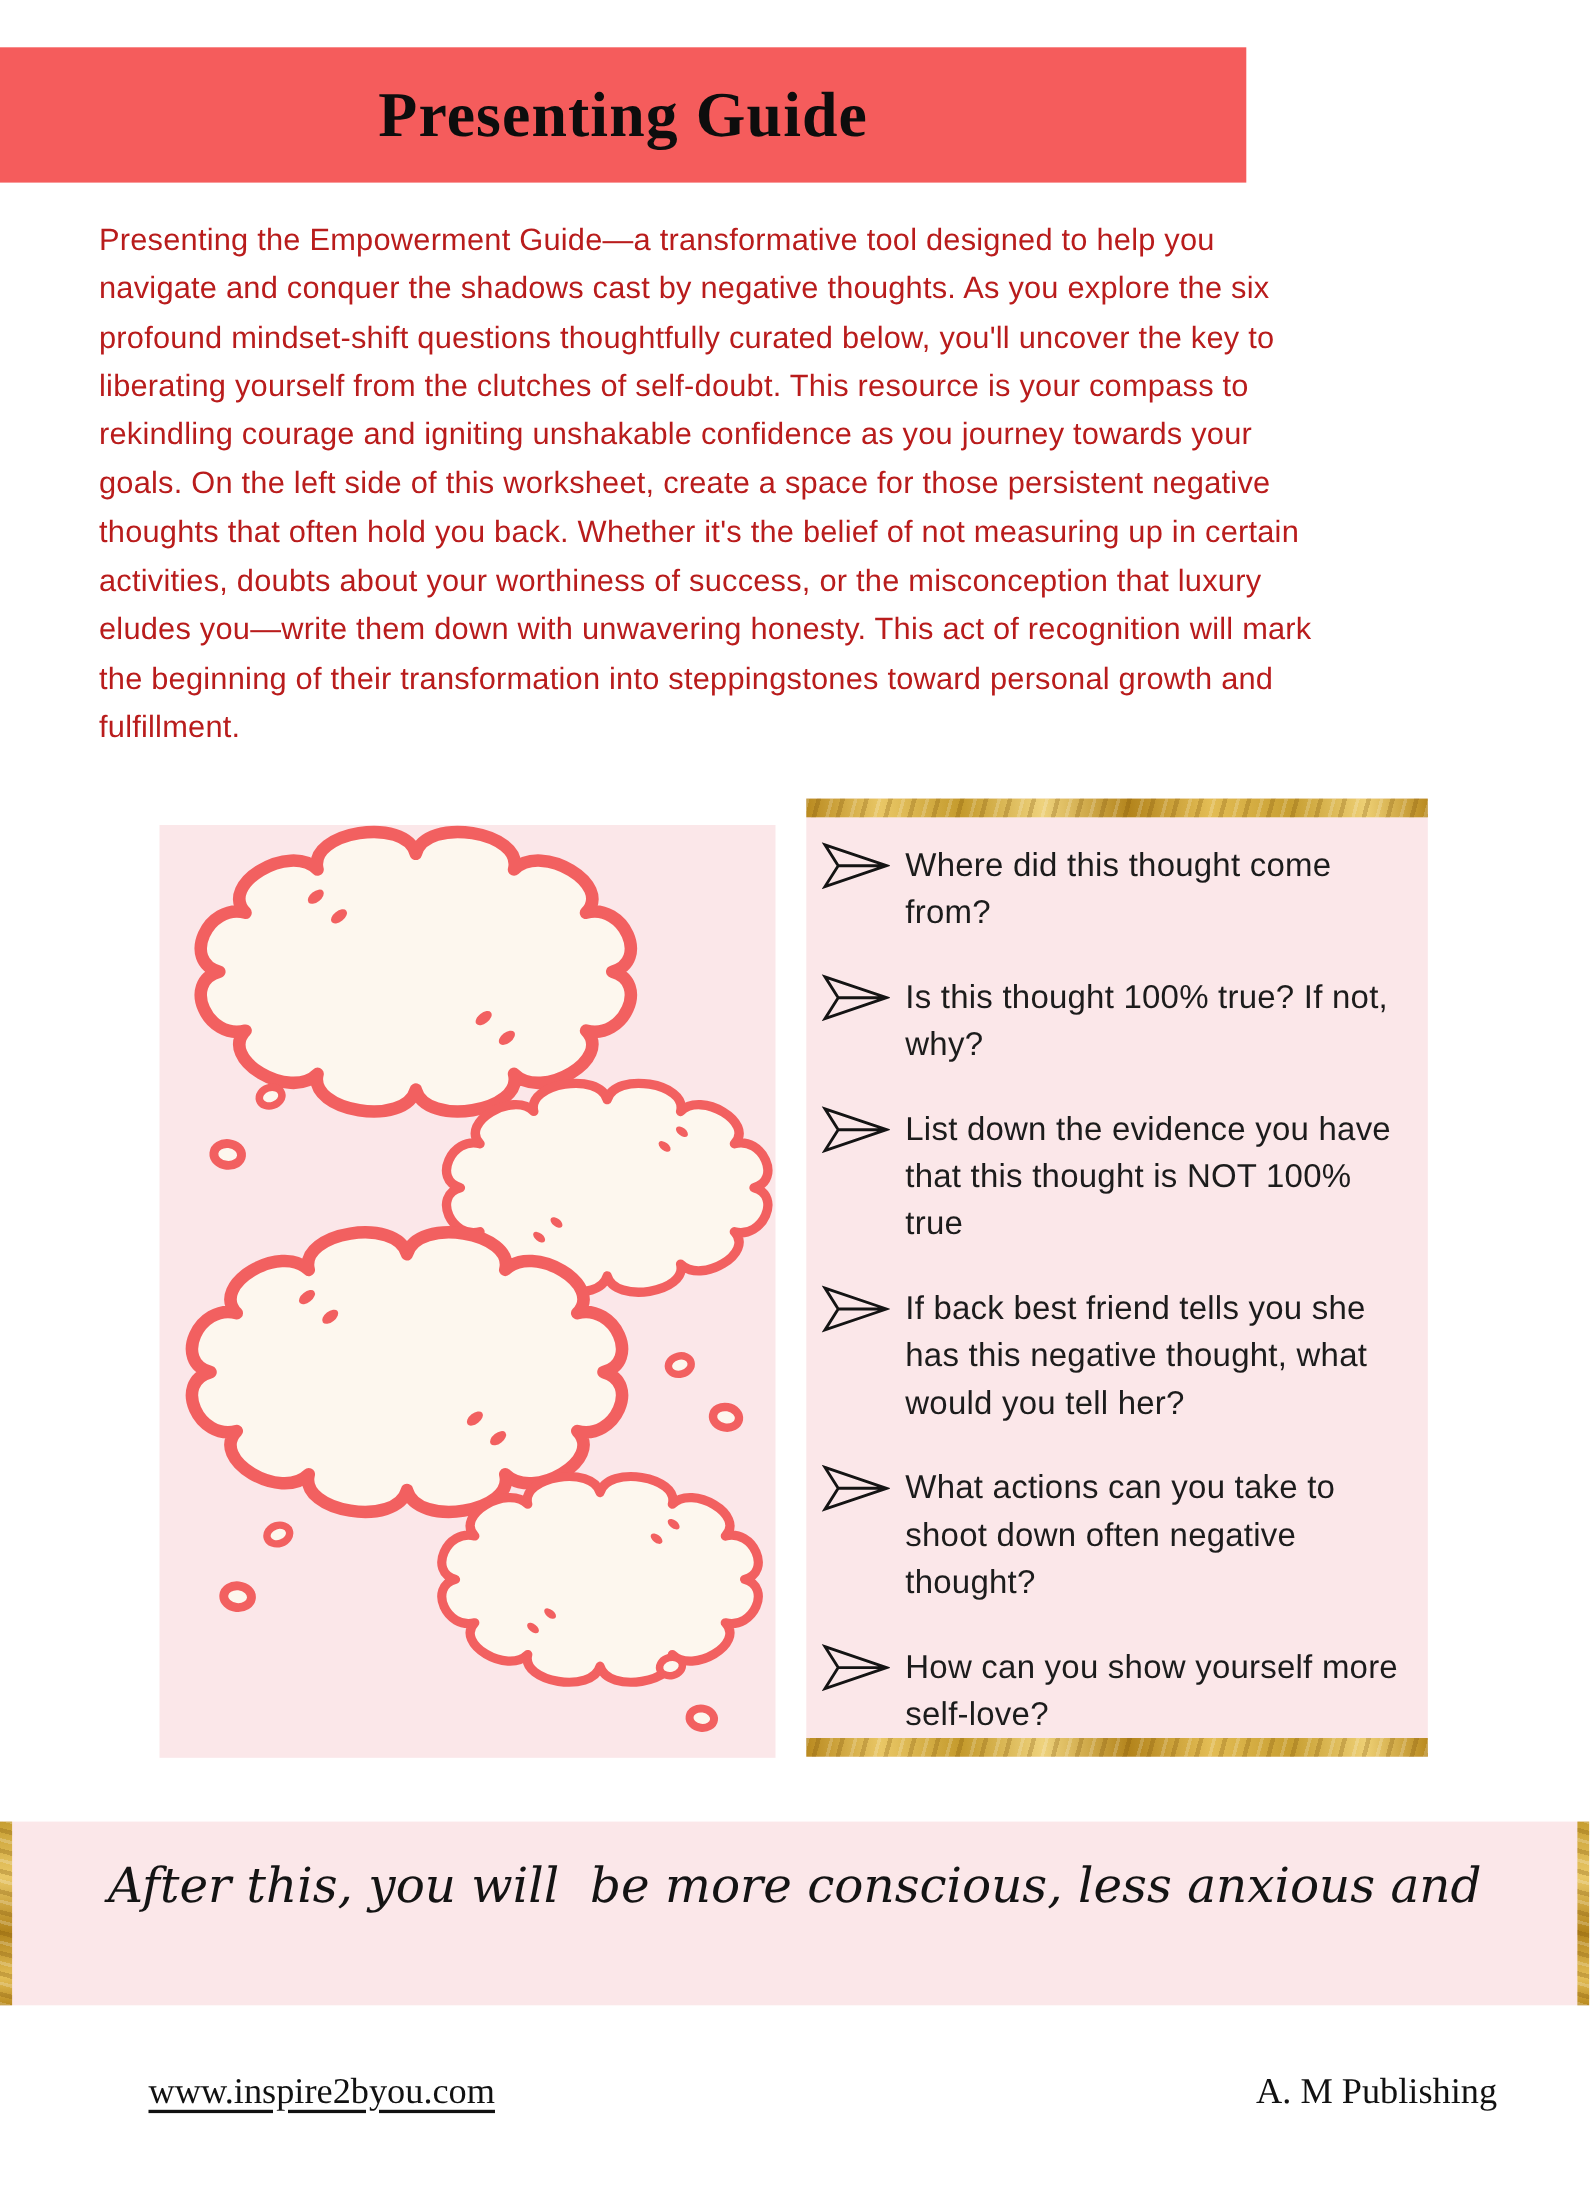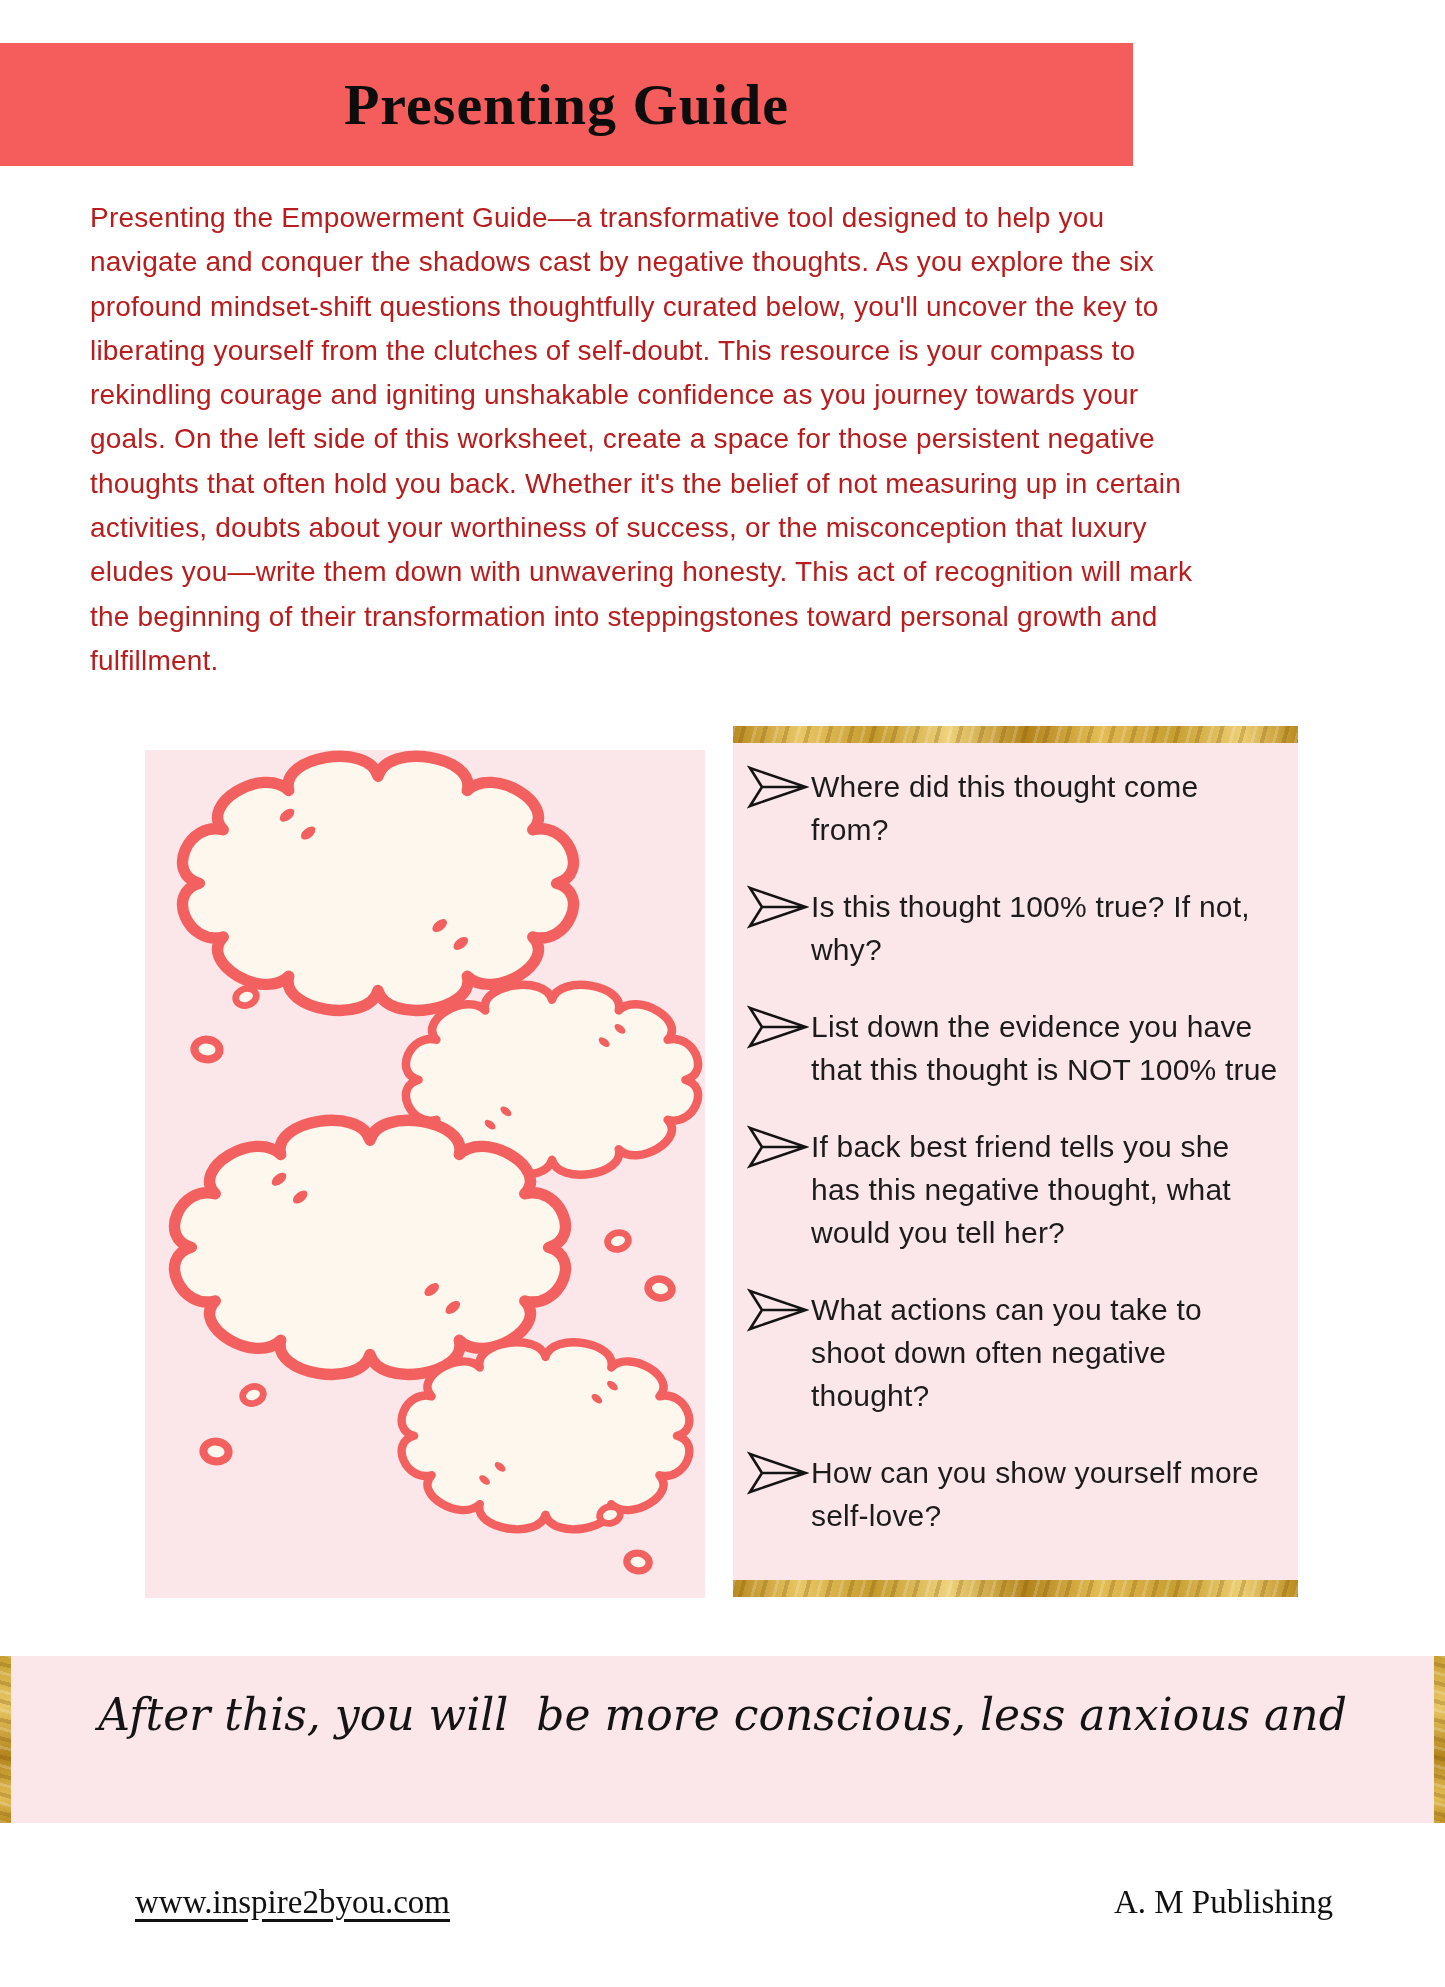--- a/index.html
+++ b/index.html
@@ -66,21 +66,21 @@
     height:17px;width:100%;flex:0 0 17px;
     background:
       repeating-linear-gradient(105deg, rgba(255,255,255,.18) 0 3px, rgba(0,0,0,0) 3px 9px, rgba(120,78,8,.25) 9px 13px, rgba(0,0,0,0) 13px 21px),
       linear-gradient(90deg,#b98a20,#e9c766 12%,#c49a2c 25%,#eed27c 38%,#b3841c 52%,#e3bd55 65%,#c79e31 78%,#edcf74 90%,#b98a20);
   }
   .questions{
     list-style:none;flex:1 1 auto;
     padding:22px 14px 0 14px;overflow:hidden;
   }
   .q{
-    display:flex;align-items:flex-start;gap:2px;
+    display:flex;align-items:flex-start;gap:14px;
     margin-bottom:34px;
   }
   .q:last-child{margin-bottom:0;}
   .plane{flex:0 0 62px;width:62px;height:46px;margin-top:-1px;}
   .qtext{
     font-size:30px;line-height:43px;color:#1c1c1c;letter-spacing:.2px;
     max-width:475px;
   }
   
   .quote-banner{
@@ -100,21 +100,21 @@
     font-family:"DejaVu Serif", serif;
     font-style:italic;
     font-size:44px;line-height:70px;color:#141414;
     white-space:pre-wrap;
   }
   .quote-line.first{margin-top:24px;}
   
   .page-footer{
     position:absolute;left:0;top:1884px;width:1445px;
     display:flex;justify-content:space-between;align-items:baseline;
-    padding:0 112px 0 135px;
+    padding:0 84px 0 135px;
     font-family:"Liberation Serif", serif;font-size:33px;color:#111;
   }
   .site-link{color:#111;text-decoration:underline;text-underline-offset:6px;cursor:pointer;}
 </style>
 </head>
 <body>
 
 <div class="page">
 
   <svg width="0" height="0" style="position:absolute" aria-hidden="true">

